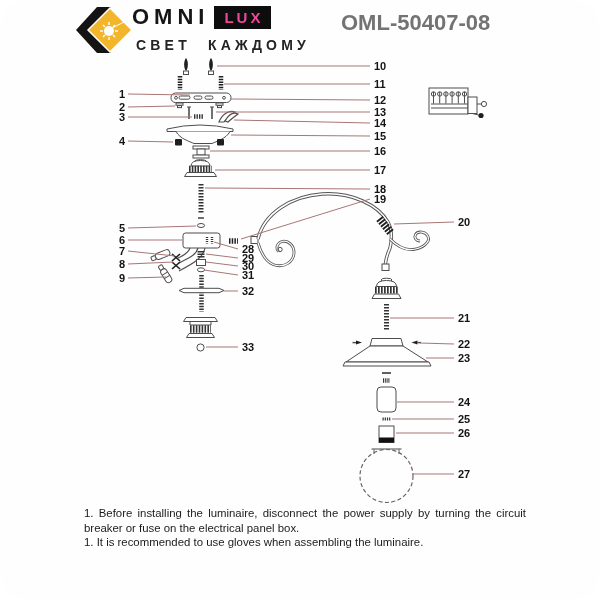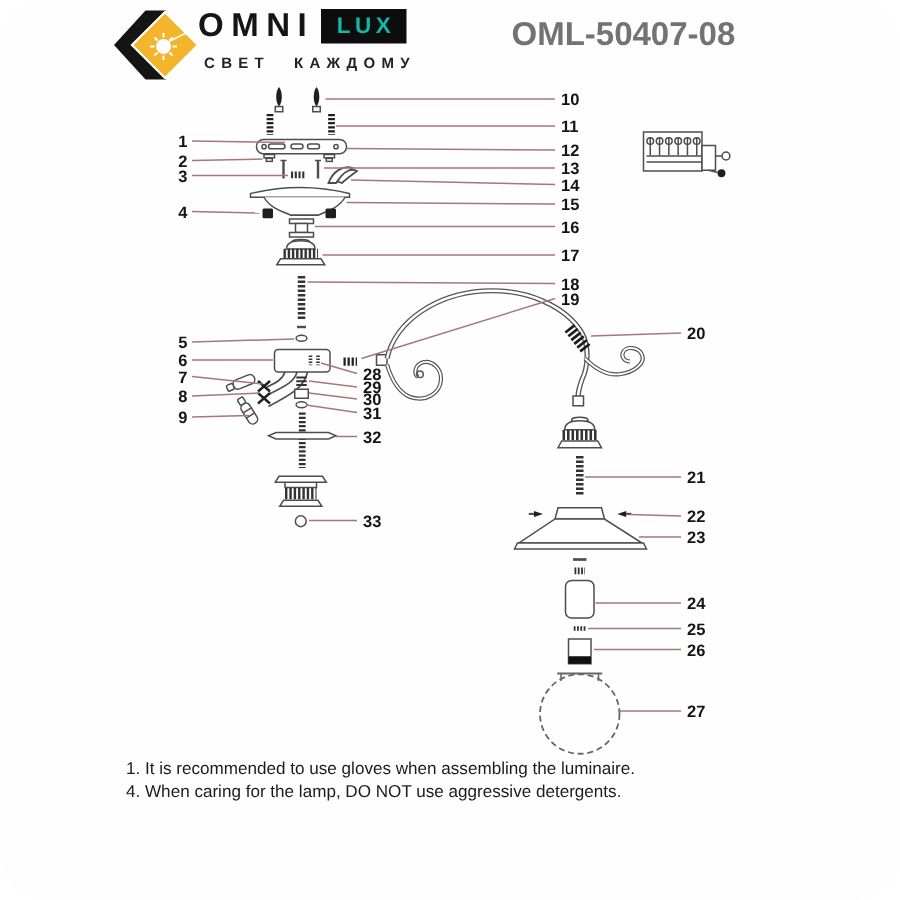--- a/index.html
+++ b/index.html
@@ -3,23 +3,23 @@
 <meta charset="utf-8">
 <style>
   html,body{margin:0;padding:0;}
   body{width:600px;height:600px;background:#fff;font-family:"Liberation Sans",sans-serif;position:relative;overflow:hidden;}
   .page{position:absolute;inset:0;background:#fefefe;border-radius:29px;}
 
   
   .logo-icon{position:absolute;left:76px;top:5px;}
   .brand-row{position:absolute;left:132px;top:4px;display:flex;align-items:center;}
   .brand-primary{font-size:22px;font-weight:700;letter-spacing:5px;color:#151515;}
-  .brand-secondary{margin-left:5px;background:#0d0d0d;color:#14b8a6;font-size:15px;font-weight:700;
+  .brand-secondary{margin-left:5px;background:#0d0d0d;color:#ec4899;font-size:15px;font-weight:700;
       letter-spacing:3px;padding:3px 8px 3px 10px;}
-  .brand-tagline{position:absolute;left:136px;top:37px;font-size:10px;font-weight:700;
+  .brand-tagline{position:absolute;left:136px;top:37px;font-size:14px;font-weight:700;
       letter-spacing:4.2px;word-spacing:9px;color:#232323;}
   .model-number{position:absolute;left:341px;top:10px;font-size:22px;font-weight:700;color:#737373;}
 
   
   svg.diagram{position:absolute;left:0;top:0;width:600px;height:600px;}
   .part-label{font-family:"Liberation Sans",sans-serif;font-size:11px;font-weight:700;fill:#141414;}
 
   
   .instructions{position:absolute;left:84px;top:506px;width:442px;font-size:11.4px;
       line-height:14.6px;color:#1b1b1b;text-align:justify;}
@@ -346,17 +346,17 @@
         <line x1="238" y1="275" x2="204" y2="270" stroke="#a87676" stroke-width="1"></line>
         <text x="242" y="279" text-anchor="start" class="part-label">31</text>
         <line x1="238" y1="291" x2="224" y2="291" stroke="#a87676" stroke-width="1"></line>
         <text x="242" y="295" text-anchor="start" class="part-label">32</text>
         <line x1="238" y1="347" x2="206" y2="347" stroke="#a87676" stroke-width="1"></line>
         <text x="242" y="351" text-anchor="start" class="part-label">33</text>
       </g>
   </svg>
 
   <div class="instructions" id="instructions">
+      <p>1. Before installing the luminaire, disconnect the power supply by turning the circuit breaker or fuse on the electrical panel box.</p>
       <p>1. It is recommended to use gloves when assembling the luminaire.</p>
-      <p>4. When caring for the lamp, DO NOT use aggressive detergents.</p>
     </div>
 
 </div>
 
 </body></html>

